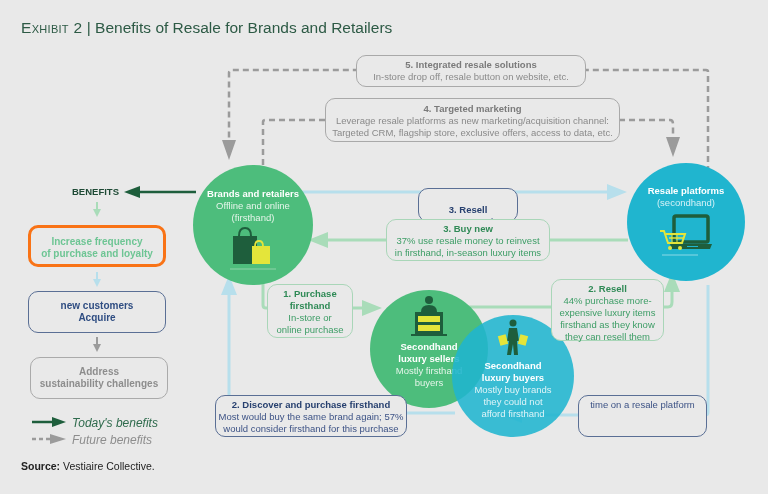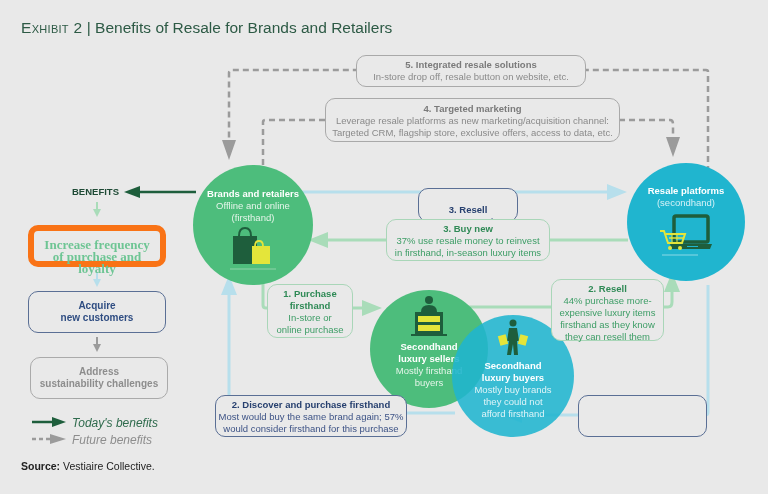--- a/index.html
+++ b/index.html
@@ -10,21 +10,21 @@
   svg.lines { position:absolute; left:0; top:0; }
   .box { position:absolute; box-sizing:border-box; border-radius:10px; text-align:center;
          font-size:9.5px; line-height:12px; background:#e9e9e9; }
   .box b { display:block; font-weight:bold; }
   .box.gray { border:1px solid #a9a9a9; color:#8a8a8a; }
   .box.gray b { color:#7a7a7a; }
   .box.green { border:1px solid #a9d6b8; color:#3d9d66;text-align:center; }
   .box.green b { color:#2f8a56; }
   .box.blue { border:1px solid #5a6f95; color:#3c5285; }
   .box.blue b { color:#27406f; }
-  .box.bgreen { border:6px solid #f97316; color:#6ec594; font-weight:bold; font-size:13px;font-family:Liberation Serif, serif; }
+  .box.bgreen { border:3px solid #f97316; color:#6ec594; font-weight:bold; font-size:10px; }
   .box.bblue { border:1px solid #5a6f95; color:#2f4d82; font-weight:bold; font-size:10px; }
   .box.bgray { border:1px solid #aaa; color:#8d8d8d; font-weight:bold; font-size:10px; }
   .circle { position:absolute; border-radius:50%; box-sizing:border-box; text-align:center; color:#fff; font-size:9.5px; line-height:12px; }
   .circle b { display:block; font-weight:bold; }
   .circle .sub { color:#e5f5ea; }
   .lbl { position:absolute; font-size:9.5px; font-weight:bold; }
   .legend-text { position:absolute; font-size:12px; font-style:italic; }
   .source { position:absolute; left:21px; top:460px; font-size:10.5px; color:#222; }
   .source b { font-weight:bold; }
 </style>
@@ -181,32 +181,33 @@
   <div>they can resell them</div>
 </div>
 
 <div class="box blue" style="left:215px;top:395px;width:192px;height:42px;padding-top:3px;">
   <b>2. Discover and purchase firsthand</b>
   <div>Most would buy the same brand again; 57%</div>
   <div>would consider firsthand for this purchase</div>
 </div>
 
 <div class="box blue" style="left:578px;top:395px;width:129px;height:42px;padding-top:3px;">
+  <div>time on a resale platform</div>
 </div>
 
 <div class="lbl" style="left:72px;top:186px;color:#1e4a35;">BENEFITS</div>
 
 <div class="box bgreen" style="left:28px;top:225px;width:138px;height:42px;padding-top:8px;">
   <div>Increase frequency</div>
   <div>of purchase and loyalty</div>
 </div>
 
 <div class="box bblue" style="left:28px;top:291px;width:138px;height:42px;padding-top:8px;">
+  <div>new customers</div>
   <div>Acquire</div>
-  <div>new customers</div>
 </div>
 
 <div class="box bgray" style="left:30px;top:357px;width:138px;height:42px;padding-top:8px;">
   <div>Address</div>
   <div>sustainability challenges</div>
 </div>
 
 <div class="legend-text" style="left:72px;top:416px;color:#2f6b4d;">Today's benefits</div>
 <div class="legend-text" style="left:72px;top:433px;color:#8d8d8d;">Future benefits</div>
 

